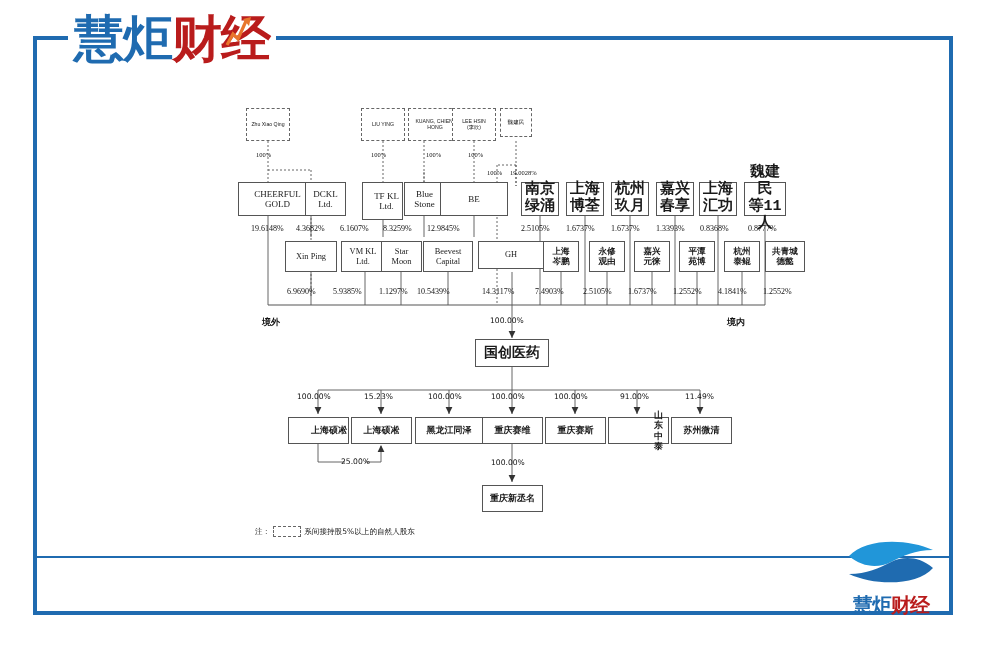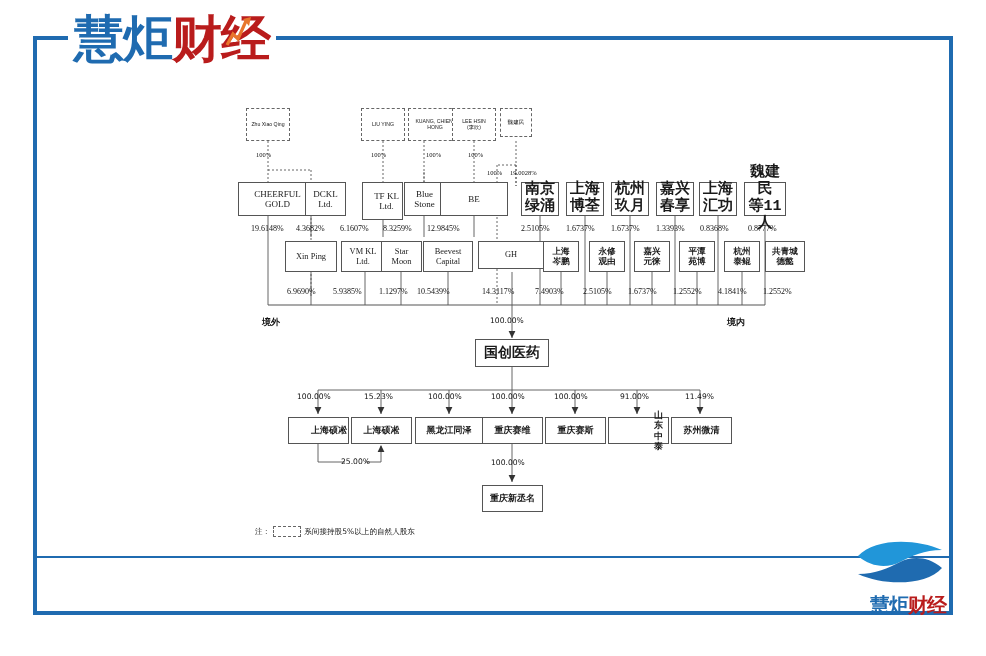--- a/index.html
+++ b/index.html
@@ -21,21 +21,21 @@
   
   .header-logo{position:absolute;left:68px;top:8px;height:62px;display:flex;align-items:center;background:#fff;padding:0 6px;}
   .logo-text{font-family:"DejaVu Sans",sans-serif;font-size:50px;font-weight:bold;letter-spacing:-1px;line-height:1;}
   .logo-blue{color:#1f6bb0;}
   .logo-black{color:#b91c1c;}
   .logo-arrow{position:absolute;left:224px;top:14px;width:30px;height:34px;}
 
   
   .source-text{position:absolute;left:62px;top:578px;font-family:"DejaVu Sans",sans-serif;
     font-size:25px;color:#111;letter-spacing:1px;}
-  .footer-logo{position:absolute;left:836px;top:536px;width:110px;text-align:right;}
+  .footer-logo{position:absolute;left:836px;top:536px;width:110px;text-align:center;}
   .footer-mark{width:92px;height:52px;margin:0 auto;}
   .footer-name{font-family:"DejaVu Sans",sans-serif;font-size:20px;font-weight:bold;
     letter-spacing:-1px;line-height:1;margin-top:3px;}
 
   
   #chart{position:absolute;left:0;top:0;width:986px;height:656px;}
   .node{position:absolute;box-sizing:border-box;border:1px solid #555;background:#fff;
     display:flex;align-items:center;justify-content:center;text-align:center;color:#1a1a1a;}
   .node.dashed{border:1px dashed #666;}
   .node .lbl{display:block;line-height:1.12;padding:0 1px;}

